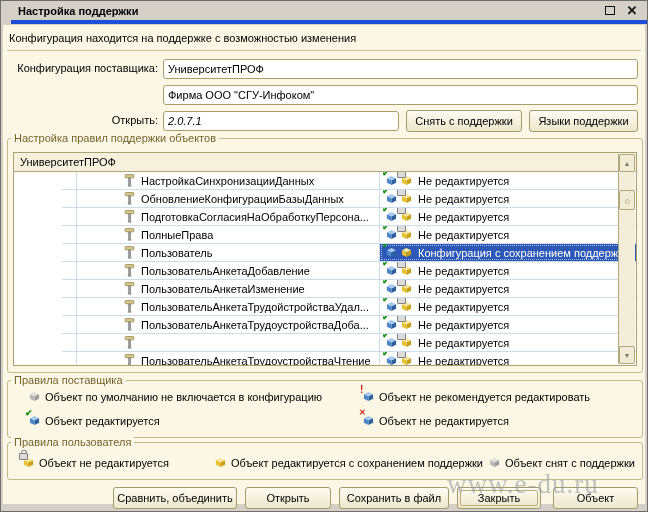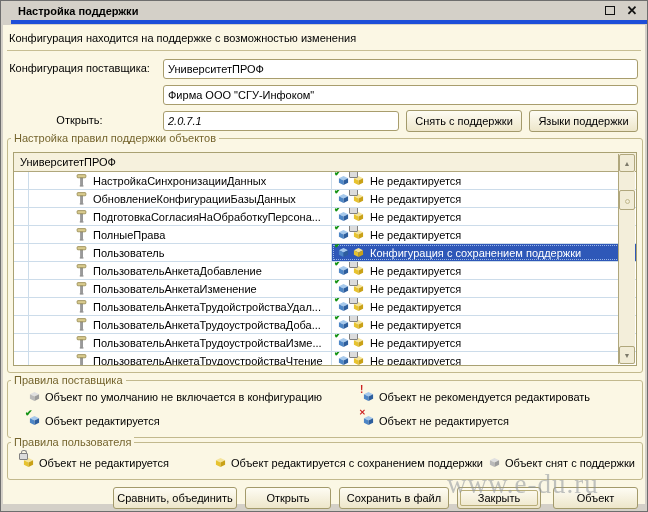--- a/index.html
+++ b/index.html
@@ -18,21 +18,21 @@
   .title { font-weight:bold; flex:1; }
   .cap-btn { width:16px; height:15px; display:flex; align-items:center; justify-content:center; margin-left:6px; cursor:default; }
   .maxglyph { width:10px; height:9px; border:1.5px solid #111; display:block; }
   .closeglyph { font-weight:bold; font-size:13px; line-height:13px; color:#111; }
   .client { position:absolute; left:2px; top:24px; right:2px; bottom:7px; background:#fbf7e4; }
 
   .abs { position:absolute; }
   .info { left:8px; top:31px; }
   .sepline { left:6px; top:49px; width:634px; height:0; border-top:1px solid #c7be93; }
 
-  .flabel { left:0; width:157px; text-align:center; }
+  .flabel { left:0; width:157px; text-align:right; }
   .inp {
     position:absolute; height:20px; background:#fff;
     border:1px solid #a89d6d; border-radius:3px; padding:0 4px;
     font-family:"Liberation Sans", sans-serif; font-size:11px; color:#000;
   }
   .btn {
     position:absolute; height:22px; background:linear-gradient(#fefcf3,#ede6ca);
     border:1px solid #a39a6b; border-radius:3px; text-align:center; line-height:20px;
     font-family:"Liberation Sans", sans-serif; font-size:11px; color:#000; cursor:default;
   }
@@ -40,21 +40,21 @@
 
   .grp { position:absolute; border:1px solid #c2b98d; border-radius:3px; }
   .grplabel { position:absolute; background:#fbf7e4; padding:0 3px; color:#75652e; white-space:nowrap; }
 
   
   .tbl { position:absolute; left:12px; top:151px; width:624px; height:214px; background:#fff; border:1px solid #a9a172; }
   .thead { display:flex; height:19px; background:#f6f1dd; border-bottom:1px solid #b0a77c; align-items:center; }
   .th { padding:0 6px; color:#000; }
   .th.obj { width:318px; border-right:1px solid #b0a77c; height:100%; line-height:18px; }
   .th.uni { flex:1; height:100%; line-height:18px; }
-  .tbodyc { height:193px; overflow:hidden; }
+  .tbodyc { height:193px; overflow:hidden;padding-left:48px; }
   .trow { display:flex; height:18px; border-bottom:1px solid #ccdcea; background:#fff; }
   .cmark { width:15px; border-right:1px solid #ccdcea; }
   .cobj { width:303px; border-right:1px solid #ccdcea; display:flex; align-items:center; padding-left:47px; white-space:nowrap; overflow:hidden; }
   .cobj .oname { margin-left:6px; }
   .cstat { flex:1; display:flex; align-items:center; padding-left:4px; white-space:nowrap; overflow:hidden; }
   .trow.sel .cstat { background:#2e58b8; color:#fff; outline:1px dotted #9db8e8; outline-offset:-2px; }
   .stext { margin-left:4px; }
 
   
   .ic { position:relative; display:inline-block; width:11px; height:11px; margin:0 2px 0 2px; flex:none; }
@@ -364,21 +364,20 @@
             <span class="stext">Не редактируется</span>
           </div>
       </div>
 
       <div class="trow">
         <div class="cmark"></div>
         <div class="cobj">
             <svg width="11" height="13" viewBox="0 0 11 13">
               <use href="#keysym"></use>
             </svg>
-            <span class="oname">ПользовательАнкетаТрудоустройстваИзме...</span>
           </div>
         <div class="cstat">
             <span class="ic">
               <svg class="cube blue" width="11" height="11" viewBox="0 0 12 12">
                 <use href="#cubesym"></use>
               </svg>
               <i class="ovl check">✔</i>
             </span>
             <span class="ic">
               <svg class="cube yellow" width="11" height="11" viewBox="0 0 12 12">

